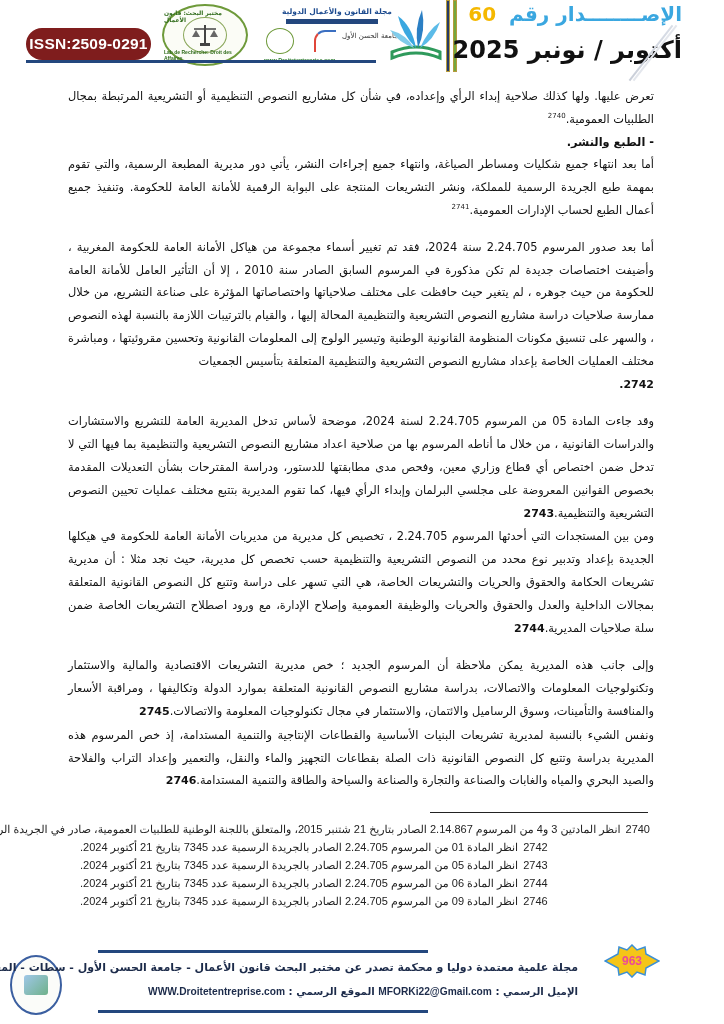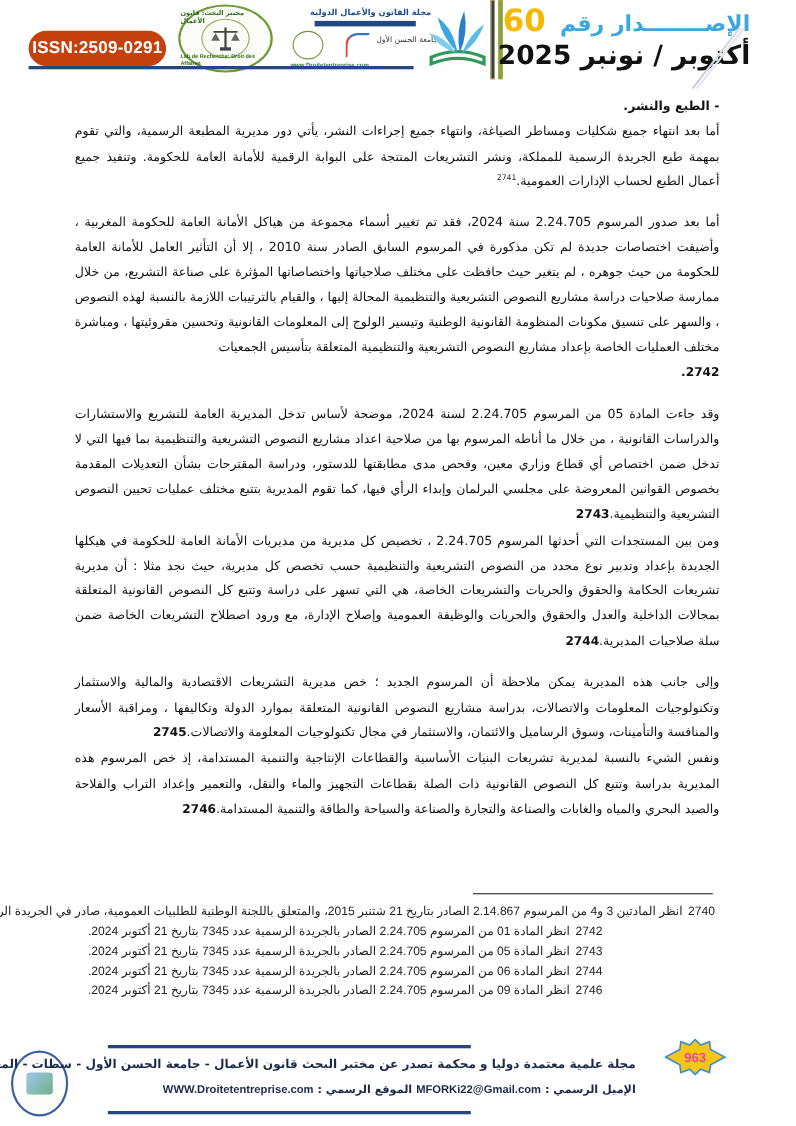--- a/index.html
+++ b/index.html
@@ -3,21 +3,21 @@
 <meta charset="utf-8">
 <style>
   * { box-sizing: border-box; margin: 0; padding: 0; }
   html, body { width: 724px; height: 1024px; background: #ffffff; overflow: hidden; }
   body { position: relative; font-family: "DejaVu Sans", sans-serif; color: #111; }
 
   
   .header { position: absolute; left: 0; top: 0; width: 724px; height: 80px; }
   .issn {
     position: absolute; left: 26px; top: 28px; width: 125px; height: 32px;
-    background: #c2410c; border-radius: 16px; color: #fff;
+    background: #7f1d1d; border-radius: 16px; color: #fff;
     font-family: "Liberation Sans", sans-serif; font-size: 15.5px; font-weight: bold;
     display: flex; align-items: center; justify-content: center; letter-spacing: 0.2px;
   }
   .lab-seal {
     position: absolute; left: 162px; top: 4px; width: 86px; height: 62px;
     border: 2px solid #6e9a3a; border-radius: 50%; background: #fbfcf6;
     display: flex; align-items: center; justify-content: center;
   }
   .lab-seal .inner { width: 44px; height: 36px; border: 1px solid #8aa75a; border-radius: 50%; display:flex; align-items:center; justify-content:center; }
   .lab-seal .ring-text { position:absolute; top: 3px; font-size: 6px; color:#2f6b1a; font-weight:bold; }
@@ -35,21 +35,21 @@
   .journal-logo .book { position:absolute; right: 4px; top: 2px; width: 56px; height: 58px; }
 
   .vbars { position:absolute; left: 446px; top: 0; width: 12px; height: 72px; }
   .vbars .b1 { position:absolute; left: 0; top: 0; width: 4px; height: 72px; background:#263a66; border:1px solid #b59a3c; }
   .vbars .b2 { position:absolute; left: 7px; top: 0; width: 4px; height: 72px; background:#74a83c; border:1px solid #b59a3c; }
 
   .issue-title {
     position:absolute; right: 42px; top: 2px; direction: rtl; white-space: nowrap;
     font-family: "DejaVu Sans", sans-serif; font-weight: bold; font-size: 20px; color:#3aa7e0;
   }
-  .issue-title .num { color:#f5b800; font-size: 28px; margin-right: 6px; }
+  .issue-title .num { color:#f5b800; font-size: 20px; margin-right: 6px; }
   .issue-date {
     position:absolute; right: 42px; top: 36px; direction: rtl; white-space: nowrap;
     font-family: "DejaVu Sans", sans-serif; font-weight: bold; font-size: 24px; color:#111;
   }
   .slash-deco { position:absolute; left: 650px; top: 18px; width: 2px; height: 70px; background: linear-gradient(#d8dde6,#c9ced8); transform: rotate(38deg); }
   .slash-deco.s2 { left: 654px; background: #e3e6ec; }
   .header-rule {
     position: absolute; left: 26px; top: 60px; width: 350px; height: 3px; background:#23477e;
   }
 
@@ -148,20 +148,23 @@
     <span class="num">60</span>
   </div>
   <div class="issue-date">أكتوبر / نونبر 2025</div>
   <div class="slash-deco"></div>
   <div class="slash-deco s2"></div>
 
   <div class="header-rule"></div>
 </div>
 
 <div class="content">
+  <p>
+    <span>تعرض عليها. ولها كذلك صلاحية إبداء الرأي وإعداده، في شأن كل مشاريع النصوص التنظيمية أو التشريعية المرتبطة بمجال الطلبيات العمومية.</span><sup>2740</sup>
+  </p>
   <p class="subhead">- الطبع والنشر.</p>
   <p>
     <span>أما بعد انتهاء جميع شكليات ومساطر الصياغة، وانتهاء جميع إجراءات النشر، يأتي دور مديرية المطبعة الرسمية، والتي تقوم بمهمة طبع الجريدة الرسمية للمملكة، ونشر التشريعات المنتجة على البوابة الرقمية للأمانة العامة للحكومة. وتنفيذ جميع أعمال الطبع لحساب الإدارات العمومية.</span><sup>2741</sup>
   </p>
   <p class="gap">
     <span>أما بعد صدور المرسوم 2.24.705 سنة 2024، فقد تم تغيير أسماء مجموعة من هياكل الأمانة العامة للحكومة المغربية ، وأضيفت اختصاصات جديدة لم تكن مذكورة في المرسوم السابق الصادر سنة 2010 ، إلا أن التأثير العامل للأمانة العامة للحكومة من حيث جوهره ، لم يتغير حيث حافظت على مختلف صلاحياتها واختصاصاتها المؤثرة على صناعة التشريع، من خلال ممارسة صلاحيات دراسة مشاريع النصوص التشريعية والتنظيمية المحالة إليها ، والقيام بالترتيبات اللازمة بالنسبة لهذه النصوص ، والسهر على تنسيق مكونات المنظومة القانونية الوطنية وتيسير الولوج إلى المعلومات القانونية وتحسين مقروئيتها ، ومباشرة مختلف العمليات الخاصة بإعداد مشاريع النصوص التشريعية والتنظيمية المتعلقة بتأسيس الجمعيات</span><br>
     <span class="ref">2742.</span>
   </p>
   <p class="gap">
     <span>وقد جاءت المادة 05 من المرسوم 2.24.705 لسنة 2024، موضحة لأساس تدخل المديرية العامة للتشريع والاستشارات والدراسات القانونية ، من خلال ما أناطه المرسوم بها من صلاحية اعداد مشاريع النصوص التشريعية والتنظيمية بما فيها التي لا تدخل ضمن اختصاص أي قطاع وزاري معين، وفحص مدى مطابقتها للدستور، ودراسة المقترحات بشأن التعديلات المقدمة بخصوص القوانين المعروضة على مجلسي البرلمان وإبداء الرأي فيها، كما تقوم المديرية بتتبع مختلف عمليات تحيين النصوص التشريعية والتنظيمية.</span><span class="ref">2743</span>

